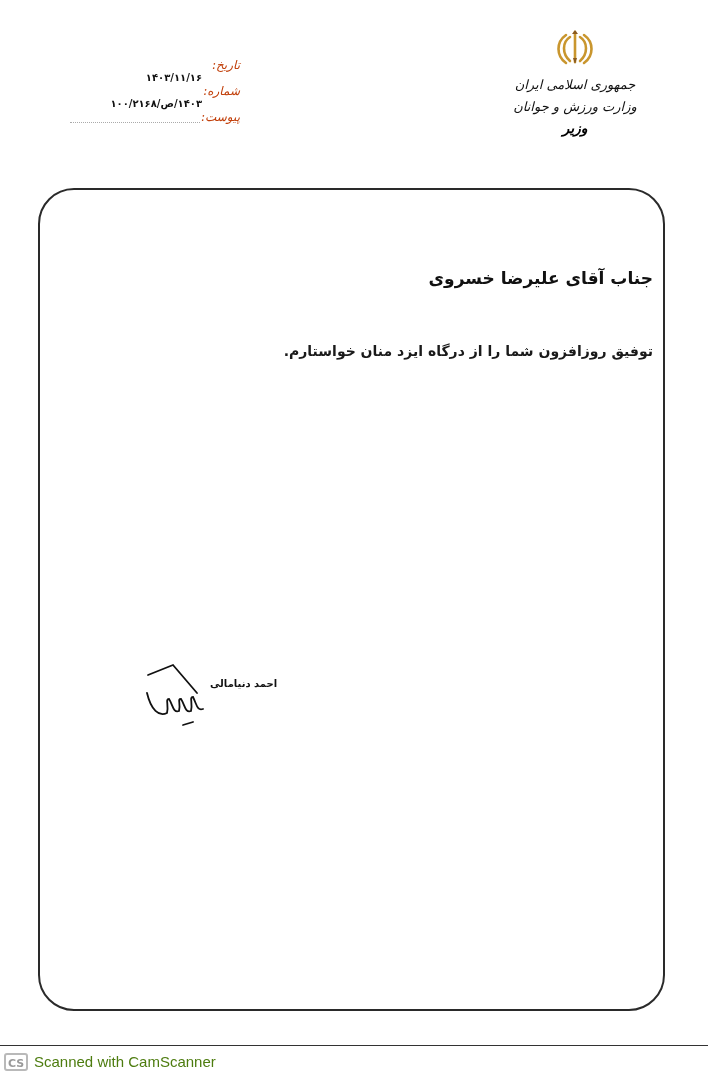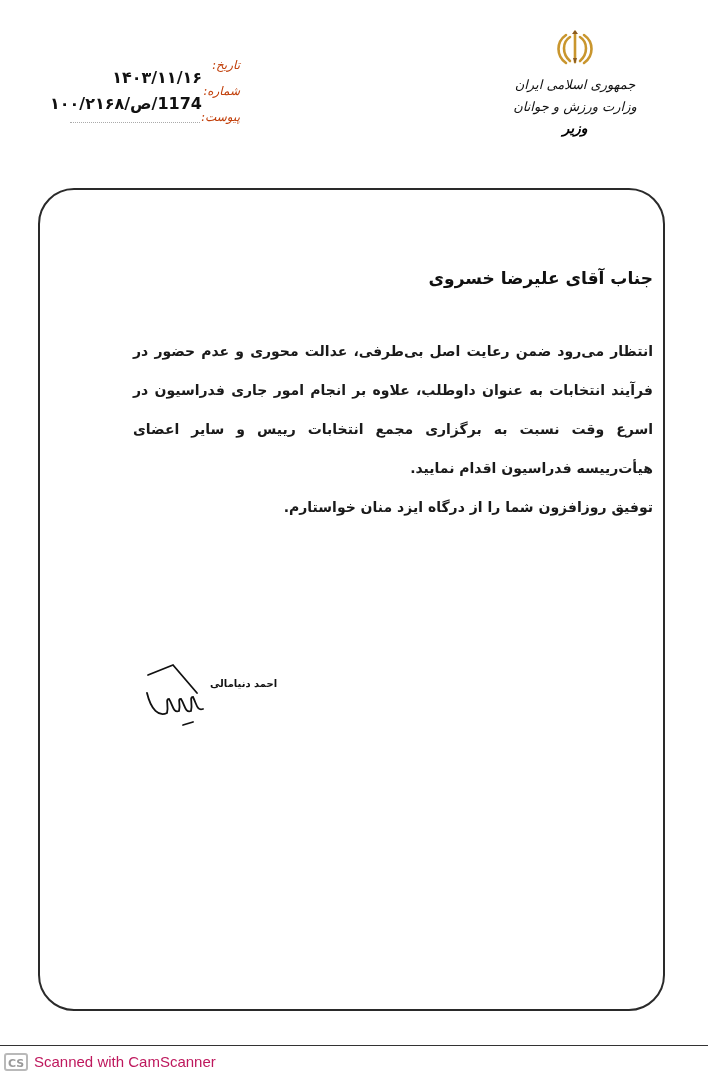--- a/index.html
+++ b/index.html
@@ -3,21 +3,21 @@
 <meta charset="utf-8">
 <style>
   html, body { margin: 0; padding: 0; }
   body {
     width: 708px; height: 1080px; background: #ffffff; position: relative; overflow: hidden;
     font-family: "DejaVu Sans", sans-serif; color: #111;
   }
   .meta { position: absolute; left: 70px; top: 52px; width: 170px; direction: rtl; }
   .meta-row { position: relative; height: 26px; display: flex; align-items: center; }
   .meta-label { position: absolute; right: 0; font-family: "DejaVu Serif", serif; font-size: 12px; font-style: italic; color: #c2410c; }
-  .meta-value { position: absolute; right: 38px; font-size: 16px; font-weight: bold; white-space: nowrap; margin-top: 24px; }
+  .meta-value { position: absolute; right: 38px; font-size: 10px; font-weight: bold; white-space: nowrap; margin-top: 24px; }
   .meta-line { position: absolute; right: 40px; left: 0; top: 18px; border-bottom: 1px dotted #aaa; }
 
   .crest { position: absolute; left: 505px; top: 28px; width: 140px; text-align: center; direction: rtl; }
   .emblem { width: 40px; height: 40px; margin: 0 auto 6px auto; display: block; }
   .crest-line { font-family: "DejaVu Serif", serif; font-style: italic; font-size: 13px; line-height: 22px; color: #111; }
   .crest-title { font-family: "DejaVu Serif", serif; font-style: italic; font-weight: bold; font-size: 14px; color: #000000; line-height: 20px; }
 
   .frame {
     position: absolute; left: 38px; top: 188px; width: 627px; height: 823px;
     border: 2px solid #2a2a2a; border-radius: 36px; box-sizing: border-box;
@@ -29,33 +29,33 @@
   .body-text p.indent { text-indent: 22px; }
   .body-text .title-quote { font-weight: bold; font-size: 15px; }
   .closing { margin-top: 0; }
 
   .signature { position: absolute; left: 145px; top: 655px; width: 180px; height: 80px; }
   .signer-name { position: absolute; left: 210px; top: 678px; font-size: 10px; font-weight: bold; direction: rtl; white-space: nowrap; }
 
   .footer-rule { position: absolute; left: 0; right: 0; top: 1045px; border-top: 1px solid #333; }
   .cs-badge { position: absolute; left: 4px; top: 1053px; width: 24px; height: 18px; border: 2px solid #b9b9b9; border-radius: 3px;
     font-family: "DejaVu Sans", sans-serif; font-weight: bold; font-size: 11px; color: #9a9a9a; text-align: center; line-height: 18px; box-sizing: border-box; }
-  .cs-text { position: absolute; left: 34px; top: 1053px; font-family: "Liberation Sans", sans-serif; font-size: 15px; color: #be185d; }
+  .cs-text { position: absolute; left: 34px; top: 1053px; font-family: "Liberation Sans", sans-serif; font-size: 15px; color: #4d7c0f; }
 </style>
 </head>
 <body>
 
 <div class="meta">
   <div class="meta-row">
     <span class="meta-label">تاریخ:</span>
     <span class="meta-value">۱۴۰۳/۱۱/۱۶</span>
   </div>
   <div class="meta-row">
     <span class="meta-label">شماره:</span>
-    <span class="meta-value">1174/ص/۱۰۰/۲۱۶۸</span>
+    <span class="meta-value">۱۴۰۳/ص/۱۰۰/۲۱۶۸</span>
   </div>
   <div class="meta-row">
     <span class="meta-label">پیوست:</span>
     <span class="meta-line"></span>
   </div>
 </div>
 
 <div class="crest">
   <svg class="emblem" viewBox="0 0 40 40">
     <g fill="none" stroke="#c9962e" stroke-width="2.6" stroke-linecap="round">
@@ -71,21 +71,20 @@
   <div class="crest-line">جمهوری اسلامی ایران</div>
   <div class="crest-line">وزارت ورزش و جوانان</div>
   <div class="crest-title">وزیر</div>
 </div>
 
 <div class="frame"></div>
 
 <div class="content salutation">جناب آقای علیرضا خسروی</div>
 
 <div class="content body-text">
-  <p>انتظار می‌رود ضمن رعایت اصل بی‌طرفی، عدالت محوری و عدم حضور در فرآیند انتخابات به عنوان داوطلب، علاوه بر انجام امور جاری فدراسیون در اسرع وقت نسبت به برگزاری مجمع انتخابات رییس و سایر اعضای هیأت‌رییسه فدراسیون اقدام نمایید.</p>
   <p class="closing">توفیق روزافزون شما را از درگاه ایزد منان خواستارم.</p>
 </div>
 
 <svg class="signature" viewBox="0 0 180 80">
   <g fill="none" stroke="#111" stroke-width="1.8" stroke-linecap="round">
     <path d="M3 20 L28 10 L52 38"></path>
     <path d="M2 38 C6 55 14 62 22 58 C24 50 20 44 24 44 C28 50 28 58 34 56 C36 48 32 44 36 44 C40 50 40 58 46 56 C48 48 44 42 48 42 C52 50 52 56 58 54"></path>
     <path d="M38 70 L48 67"></path>
   </g>
 </svg>

